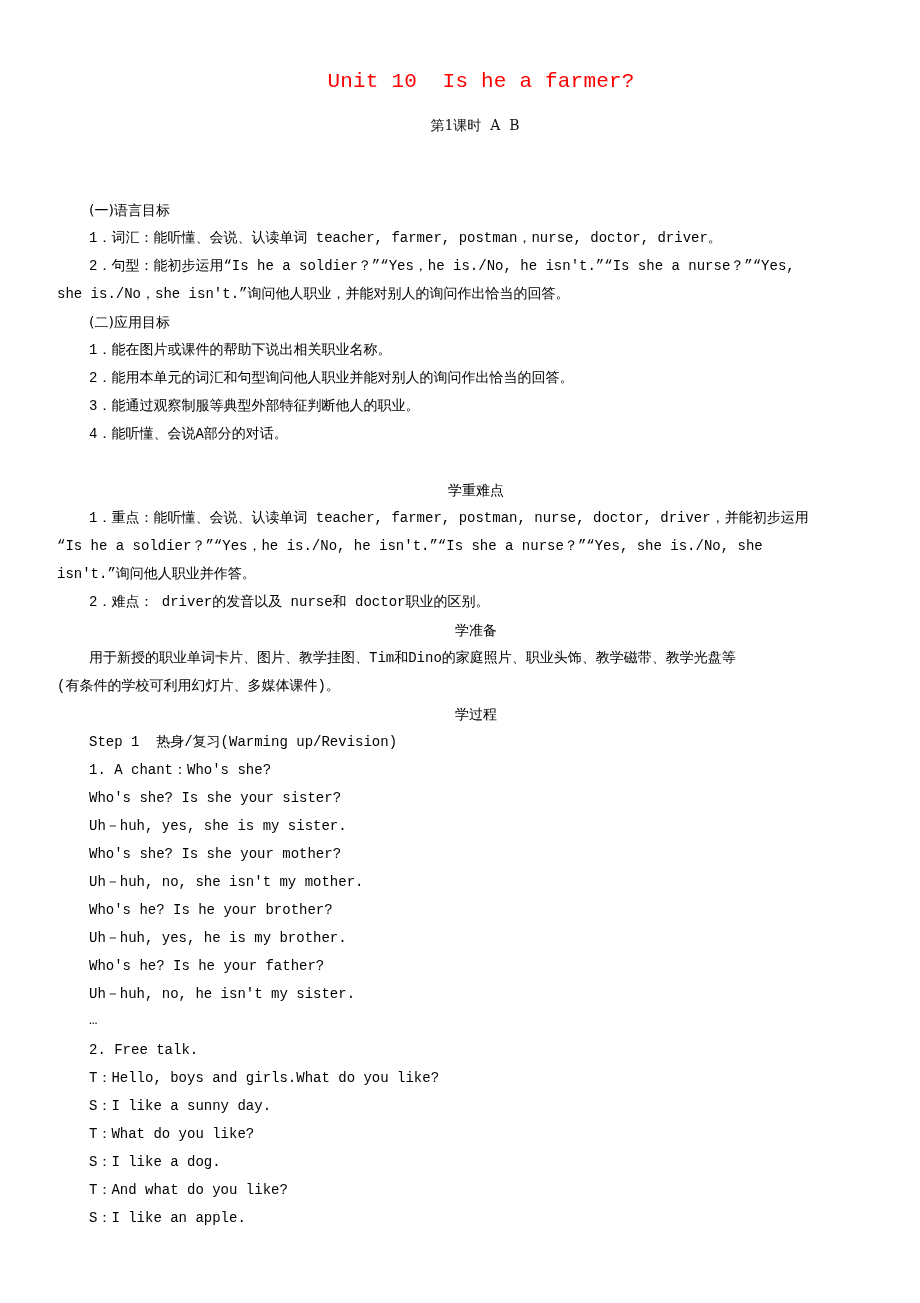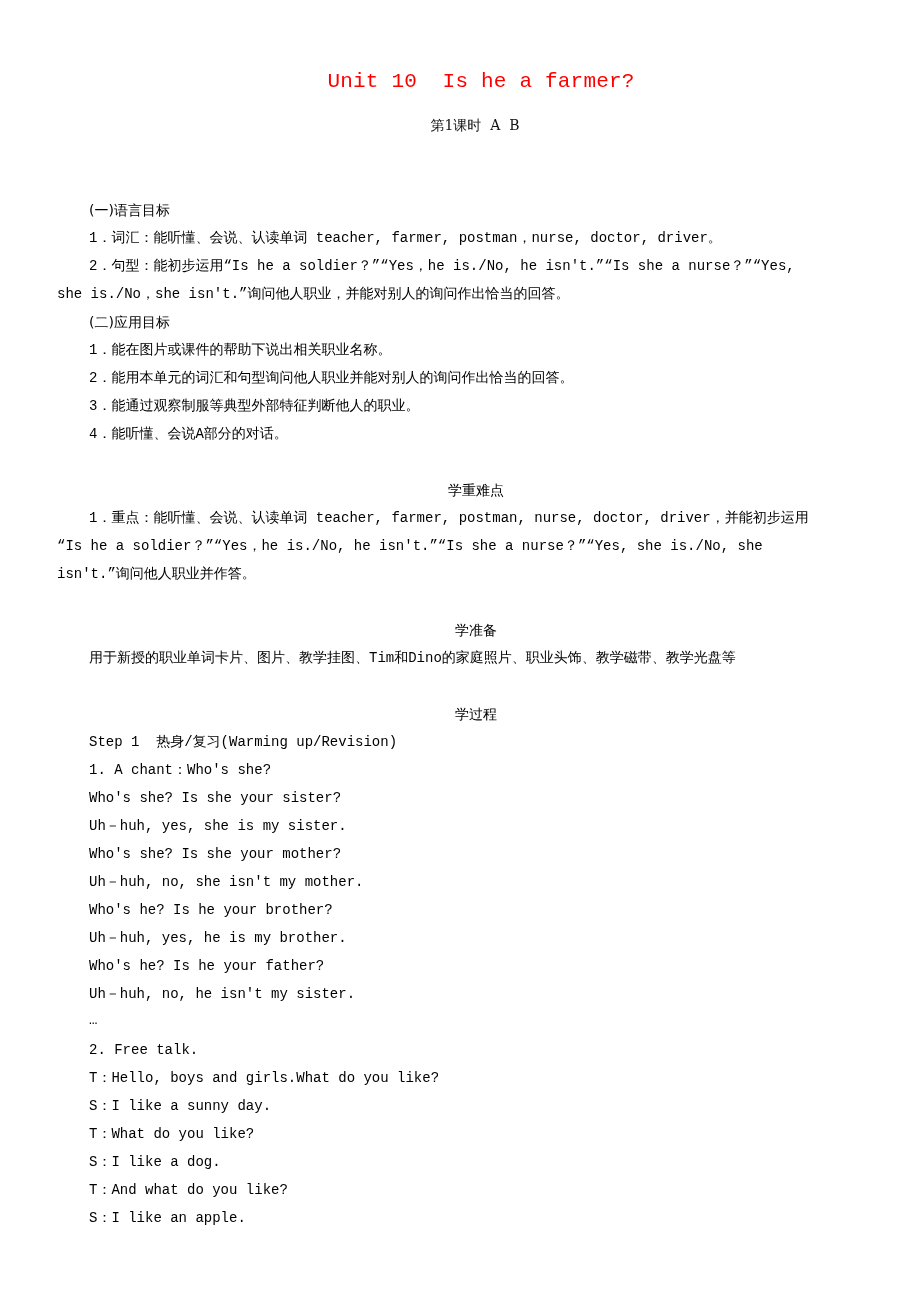--- a/index.html
+++ b/index.html
@@ -71,23 +71,25 @@
   <div class="line cn" style="top:312px; left:89px;">(二)应用目标</div>
   <div class="line" style="top:340px; left:89px;">1．能在图片或课件的帮助下说出相关职业名称。</div>
   <div class="line" style="top:368px; left:89px;">2．能用本单元的词汇和句型询问他人职业并能对别人的询问作出恰当的回答。</div>
   <div class="line" style="top:396px; left:89px;">3．能通过观察制服等典型外部特征判断他人的职业。</div>
   <div class="line" style="top:424px; left:89px;">4．能听懂、会说A部分的对话。</div>
 
   <div class="line cn center" style="top:480px;">学重难点</div>
   <div class="line" style="top:508px; left:89px;">1．重点：能听懂、会说、认读单词 teacher, farmer, postman, nurse, doctor, driver，并能初步运用</div>
   <div class="line" style="top:536px; left:57px;">“Is he a soldier？”“Yes，he is./No, he isn't.”“Is she a nurse？”“Yes, she is./No, she</div>
   <div class="line" style="top:564px; left:57px;">isn't.”询问他人职业并作答。</div>
+  <div class="line" style="top:592px; left:89px;">2．难点： driver的发音以及 nurse和 doctor职业的区别。</div>
 
   <div class="line cn center" style="top:620px;">学准备</div>
   <div class="line" style="top:648px; left:89px;">用于新授的职业单词卡片、图片、教学挂图、Tim和Dino的家庭照片、职业头饰、教学磁带、教学光盘等</div>
+  <div class="line" style="top:676px; left:57px;">(有条件的学校可利用幻灯片、多媒体课件)。</div>
 
   <div class="line cn center" style="top:704px;">学过程</div>
   <div class="line" style="top:732px; left:89px;">Step 1  热身/复习(Warming up/Revision)</div>
 
   <div class="line" style="top:760px; left:89px;">1. A chant：Who's she?</div>
   <div class="line" style="top:788px; left:89px;">Who's she? Is she your sister?</div>
   <div class="line" style="top:816px; left:89px;">Uh－huh, yes, she is my sister.</div>
   <div class="line" style="top:844px; left:89px;">Who's she? Is she your mother?</div>
   <div class="line" style="top:872px; left:89px;">Uh－huh, no, she isn't my mother.</div>
   <div class="line" style="top:900px; left:89px;">Who's he? Is he your brother?</div>

